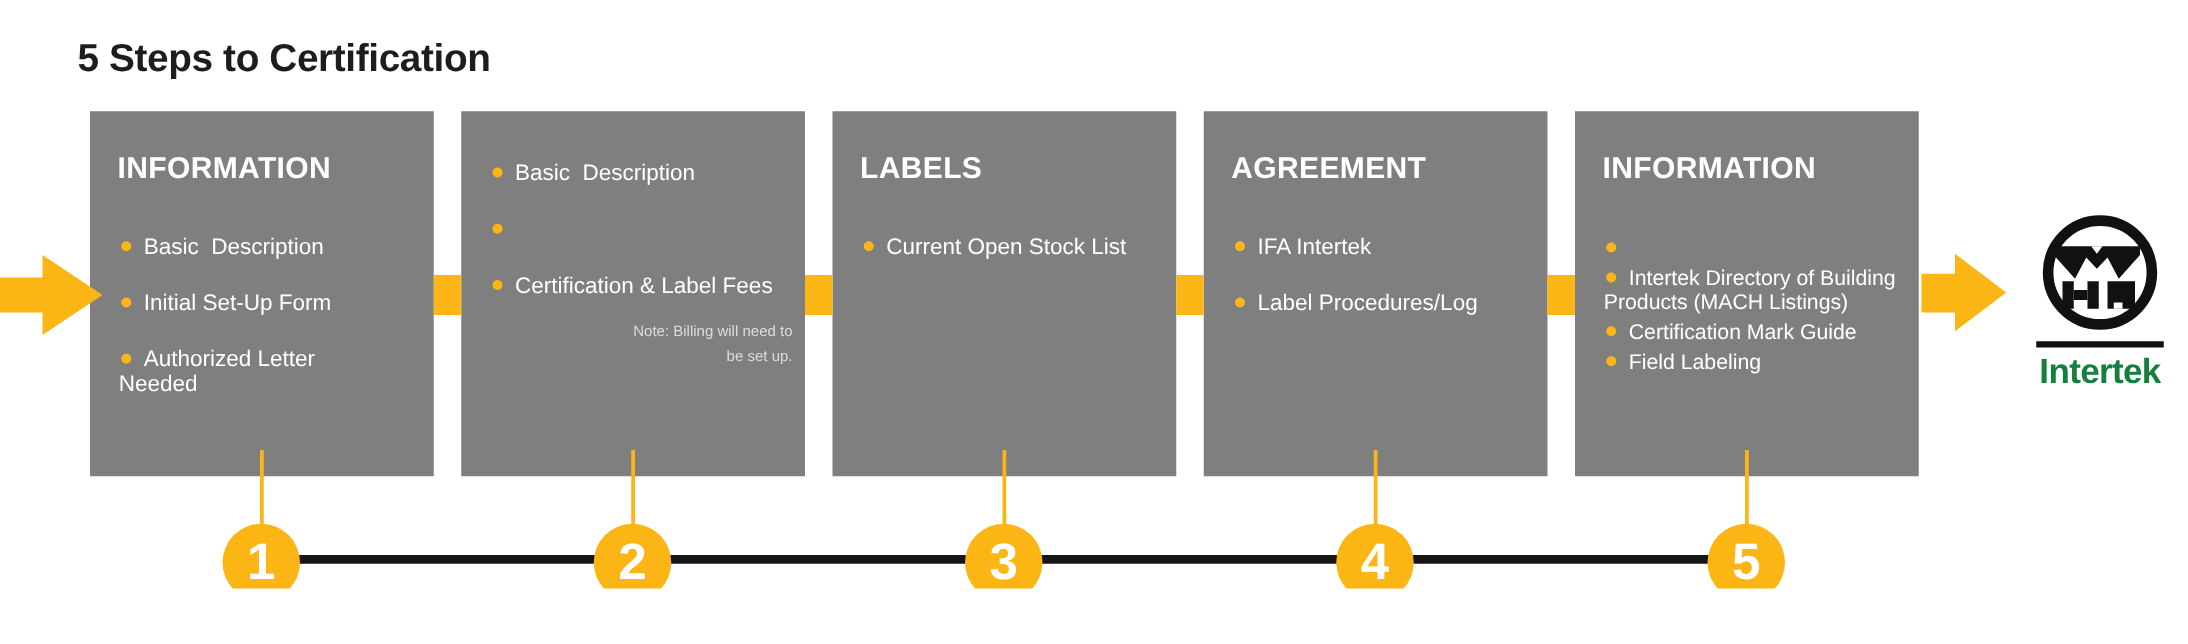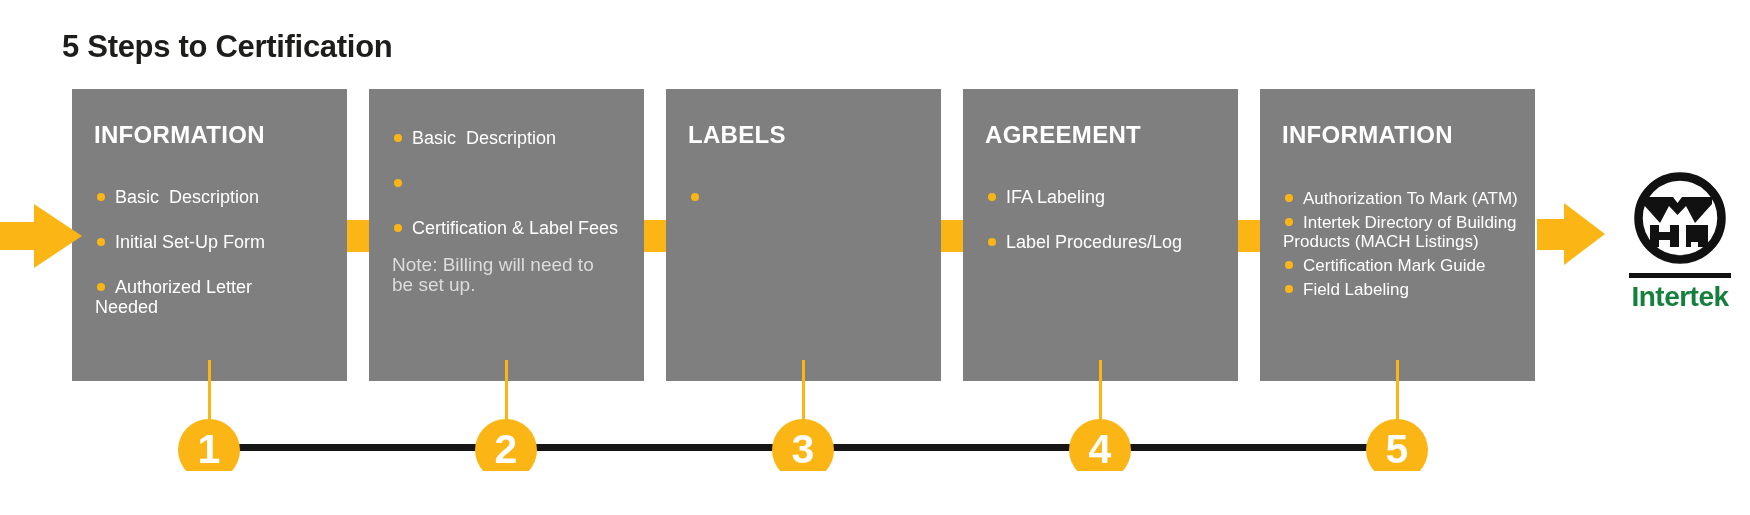--- a/index.html
+++ b/index.html
@@ -25,22 +25,22 @@
     font-size:18px; line-height:20px; white-space:pre-wrap;
   }
   .item.first { margin-top:39px; }
   .dot {
     display:inline-block; width:8px; height:8px; border-radius:50%;
     background:#fbb615; margin-right:10px; vertical-align:2px;
   }
   .step-box.small-text .item { font-size:17px; line-height:19px; margin-top:5px; }
   .step-box.small-text .item.first { margin-top:41px; }
   .note {
-    margin:17px 10px 0 23px; font-size:19px; line-height:20px;
-    color:#dcdcdc; white-space:pre-wrap;
+    margin:17px 10px 0 23px; font-size:12px; line-height:20px;
+    color:#dcdcdc; white-space:pre-wrap;text-align:right;
   }
   .connector { position:absolute; top:220px; width:22px; height:32px; background:#fbb615; }
   .dropline  { position:absolute; top:360px; width:3px; height:60px; background:#fbb615; }
   .timeline  { position:absolute; left:209px; top:444px; width:1189px; height:7px; background:#161616; }
   .step-circle {
     position:absolute; top:419px; width:62px; height:62px; border-radius:50%;
     background:#fbb615; color:#ffffff; font-size:41px; font-weight:700;
     display:flex; align-items:center; justify-content:center; padding-bottom:2px; box-sizing:border-box;
   }
   .flow-arrow { position:absolute; }
@@ -69,32 +69,32 @@
   <div class="step-box" style="left:369px">
     <div class="item first"><span class="dot"></span><span>Basic  Description</span></div>
     <div class="item"><span class="dot"></span></div>
     <div class="item"><span class="dot"></span><span>Certification &amp; Label Fees</span></div>
     <div class="note">Note: Billing will need to
 be set up.</div>
   </div>
 
   <div class="step-box" style="left:666px">
     <div class="box-header">LABELS</div>
-    <div class="item first"><span class="dot"></span></div>
+    <div class="item first"><span class="dot"></span><span>Current Open Stock List</span></div>
   </div>
 
   <div class="step-box" style="left:963px">
     <div class="box-header">AGREEMENT</div>
-    <div class="item first"><span class="dot"></span><span>IFA Labeling</span></div>
+    <div class="item first"><span class="dot"></span><span>IFA Intertek</span></div>
     <div class="item"><span class="dot"></span><span>Label Procedures/Log</span></div>
   </div>
 
   <div class="step-box small-text" style="left:1260px">
     <div class="box-header">INFORMATION</div>
-    <div class="item first"><span class="dot"></span><span>Authorization To Mark (ATM)</span></div>
+    <div class="item first"><span class="dot"></span></div>
     <div class="item"><span class="dot"></span><span>Intertek Directory of Building
 Products (MACH Listings)</span></div>
     <div class="item"><span class="dot"></span><span>Certification Mark Guide</span></div>
     <div class="item"><span class="dot"></span><span>Field Labeling</span></div>
   </div>
 
   <div class="connector" style="left:347px"></div>
   <div class="connector" style="left:644px"></div>
   <div class="connector" style="left:941px"></div>
   <div class="connector" style="left:1238px"></div>

